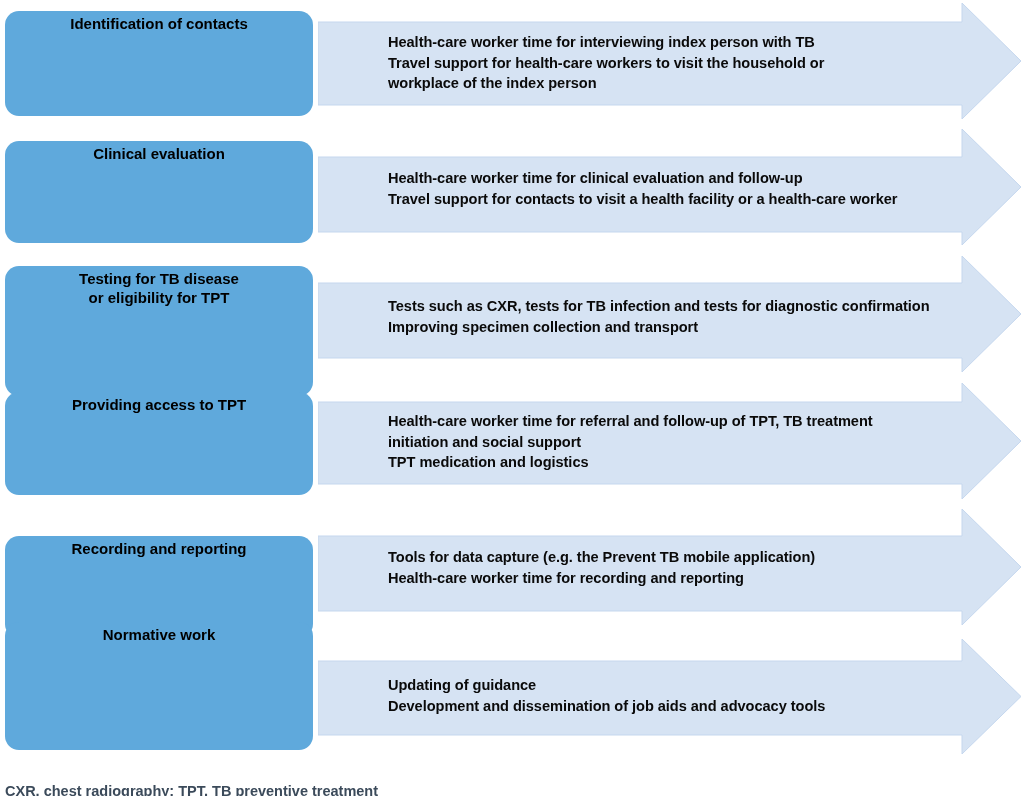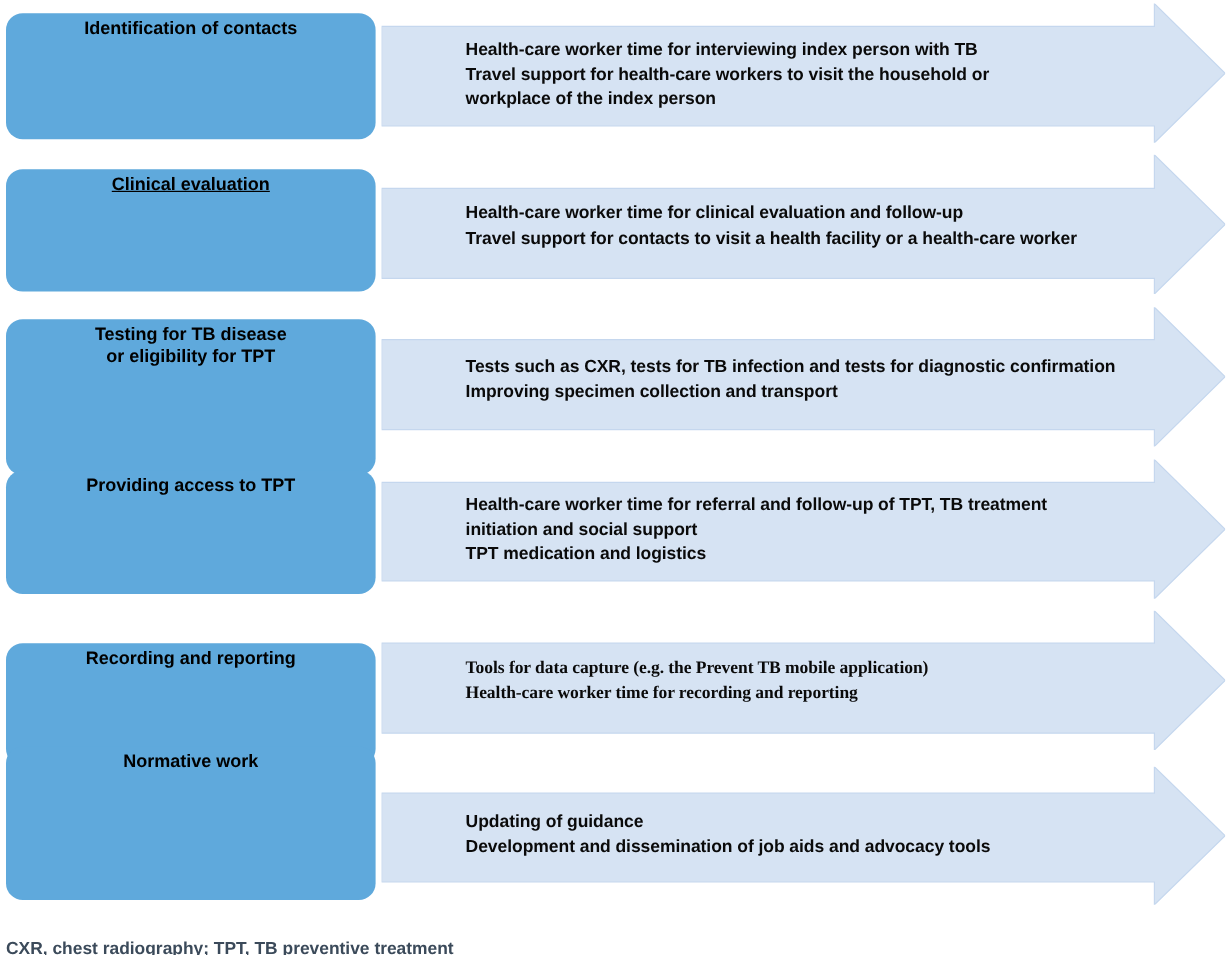--- a/index.html
+++ b/index.html
@@ -99,21 +99,21 @@
         <div class="stage-box" style="top: 11px; height: 105px; background: rgb(95, 169, 220);">
           <span class="label">Identification of contacts</span>
         </div>
       </div>
       <div class="row" style="top: 0px;">
         <svg class="arrow-svg" width="703" height="116" viewBox="0 0 703 116" style="top: 129px;">
           <polygon points="0,28 644,28 644,0 703,58 644,116 644,103 0,103" fill="#D6E3F3" stroke="#C5D7EE" stroke-width="1"></polygon>
         </svg>
         <div class="detail" style="top: 168px;">Health-care worker time for clinical evaluation and follow-up
 Travel support for contacts to visit a health facility or a health-care worker</div>
-        <div class="stage-box" style="top: 141px; height: 102px; background: rgb(95, 169, 220); text-decoration: underline;">
+        <div class="stage-box" style="top: 141px; height: 102px; background: rgb(95, 169, 220);">
           <span class="label">Clinical evaluation</span>
         </div>
       </div>
       <div class="row" style="top: 0px;">
         <svg class="arrow-svg" width="703" height="116" viewBox="0 0 703 116" style="top: 256px;">
           <polygon points="0,27 644,27 644,0 703,58 644,116 644,102 0,102" fill="#D6E3F3" stroke="#C5D7EE" stroke-width="1"></polygon>
         </svg>
         <div class="detail" style="top: 296px;">Tests such as CXR, tests for TB infection and tests for diagnostic confirmation
 Improving specimen collection and transport</div>
         <div class="stage-box" style="top: 266px; height: 130px; background: rgb(95, 169, 220);">
@@ -129,21 +129,21 @@
 initiation and social support
 TPT medication and logistics</div>
         <div class="stage-box" style="top: 392px; height: 103px; background: rgb(95, 169, 220);">
           <span class="label">Providing access to TPT</span>
         </div>
       </div>
       <div class="row" style="top: 0px;">
         <svg class="arrow-svg" width="703" height="116" viewBox="0 0 703 116" style="top: 509px;">
           <polygon points="0,27 644,27 644,0 703,58 644,116 644,102 0,102" fill="#D6E3F3" stroke="#C5D7EE" stroke-width="1"></polygon>
         </svg>
-        <div class="detail" style="top: 547px; font-family: Liberation Serif, serif;">Tools for data capture (e.g. the Prevent TB mobile application)
+        <div class="detail" style="top: 547px;">Tools for data capture (e.g. the Prevent TB mobile application)
 Health-care worker time for recording and reporting</div>
         <div class="stage-box" style="top: 536px; height: 102px; background: rgb(95, 169, 220);">
           <span class="label">Recording and reporting</span>
         </div>
       </div>
       <div class="row" style="top: 0px;">
         <svg class="arrow-svg" width="703" height="115" viewBox="0 0 703 115" style="top: 639px;">
           <polygon points="0,22 644,22 644,0 703,57.5 644,115 644,96 0,96" fill="#D6E3F3" stroke="#C5D7EE" stroke-width="1"></polygon>
         </svg>
         <div class="detail" style="top: 675px;">Updating of guidance

